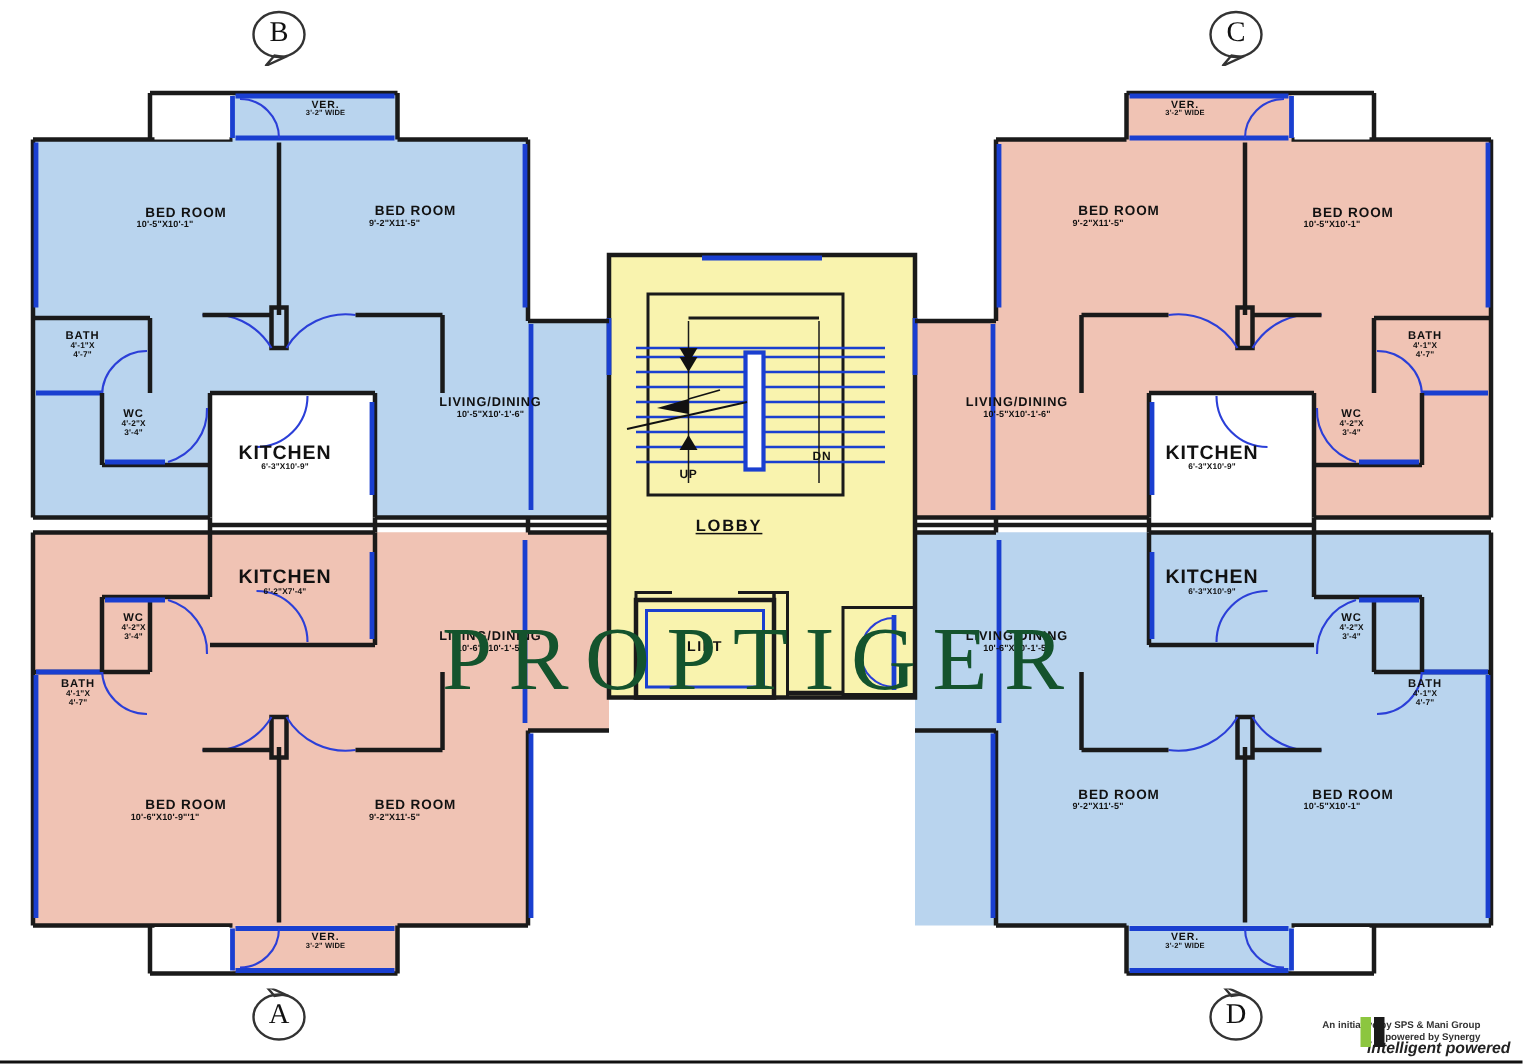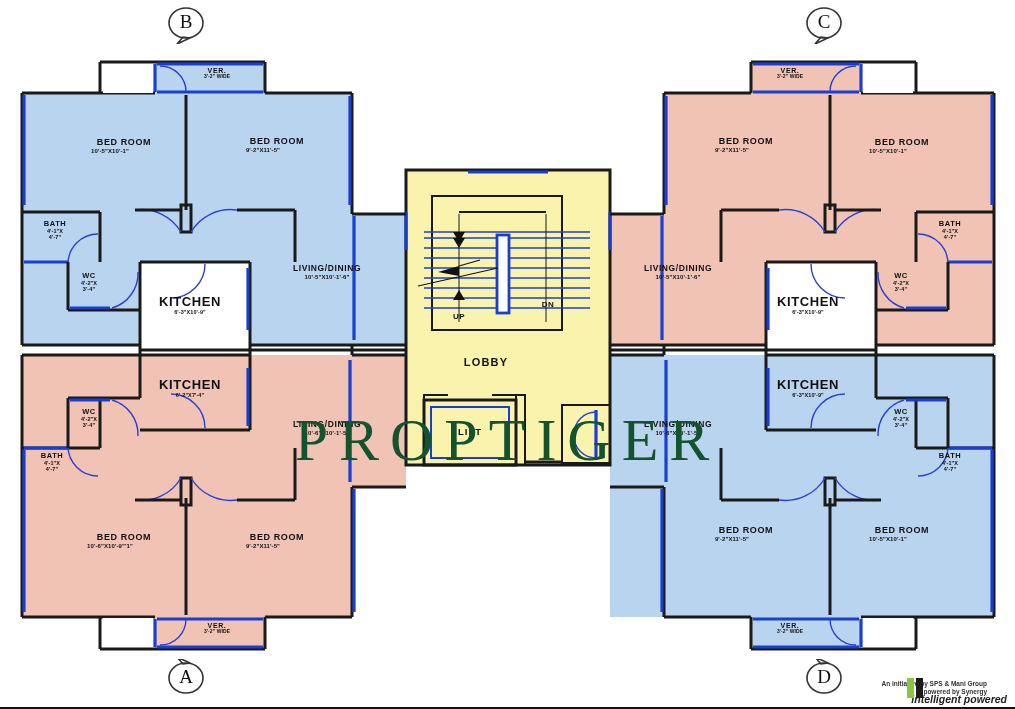--- a/index.html
+++ b/index.html
@@ -464,21 +464,21 @@
       <div class="lbl t-room" style="left: 888px; top: 534px;">
         <span class="nm">BED ROOM</span>
         <span class="dm">10'-5"X10'-1"</span>
       </div>
       <div class="lbl t-ver" style="left: 790px; top: 628px;">
         <span class="nm">VER.</span>
         <span class="dm">3'-2" WIDE</span>
       </div>
     </div>
 
-  <div class="lbl t-big" style="left:486px;top:363px;">LOBBY</div>
+  <div class="lbl t-big" style="left:486px;top:352px;text-decoration:underline;">LOBBY</div>
   <div class="lbl t-med" style="left:470px;top:432px;">LIFT</div>
   <div class="lbl t-stair" style="left:459px;top:317px;">UP</div>
   <div class="lbl t-stair" style="left:548px;top:305px;">DN</div>
 
   <div id="watermark">PROPTIGER</div>
 
   <div id="markers">
       <div class="marker" style="left: 186px; top: 679px;">
         <svg width="46" height="40">
           <ellipse cx="23" cy="19" rx="17" ry="15" fill="none" stroke="#333" stroke-width="1.6"></ellipse>

